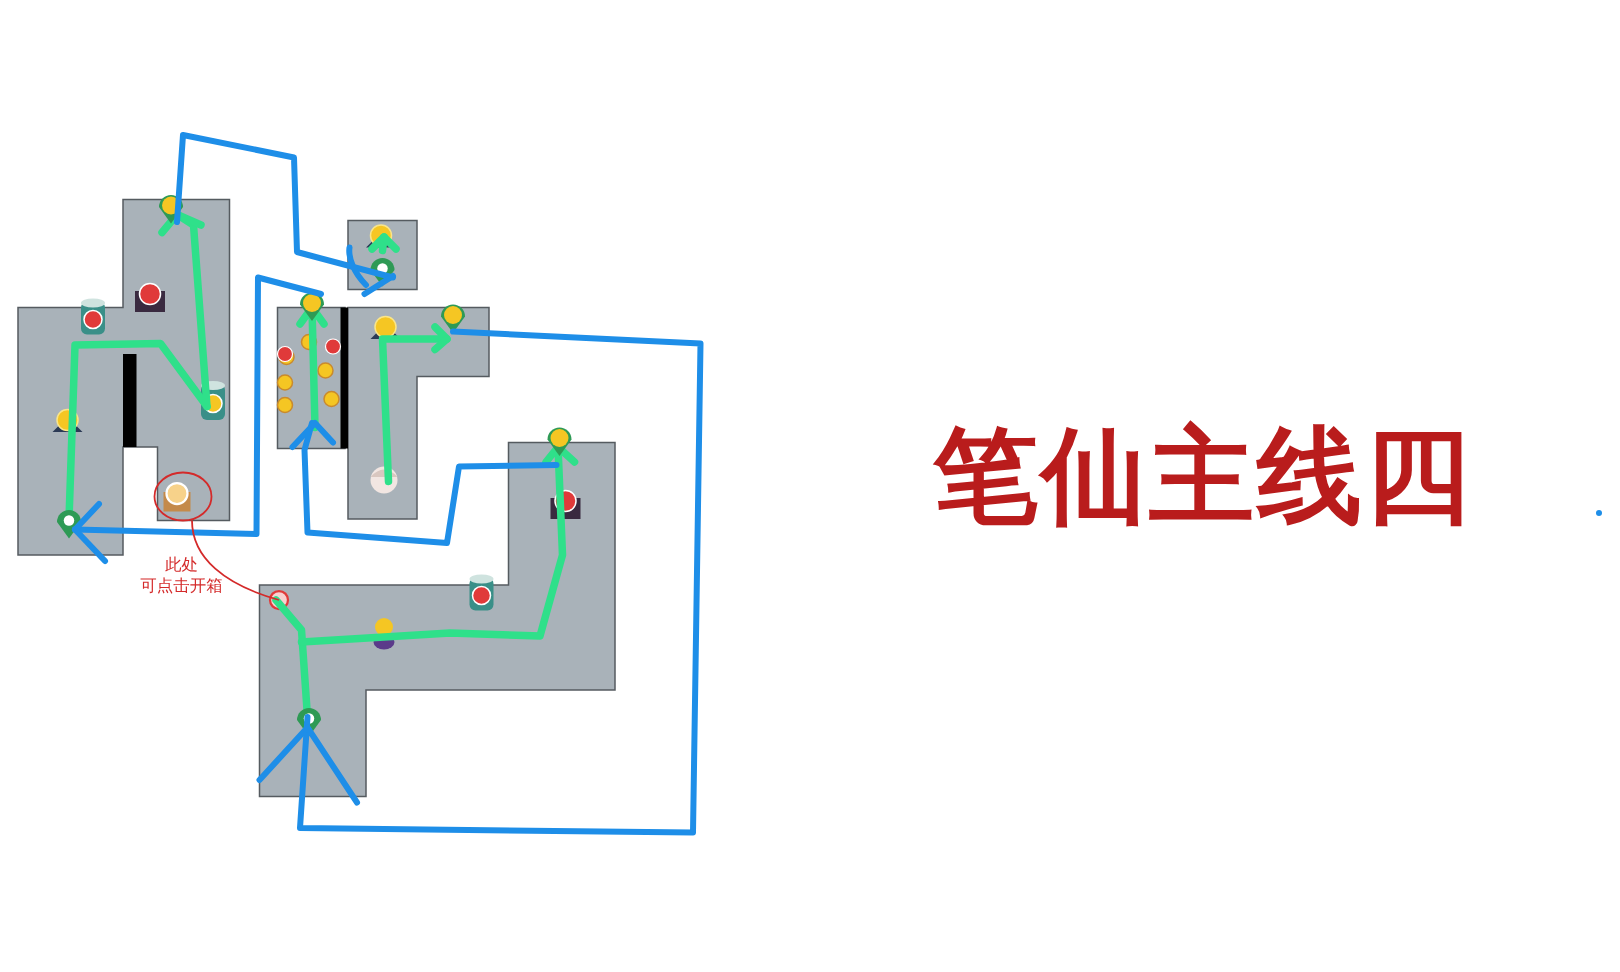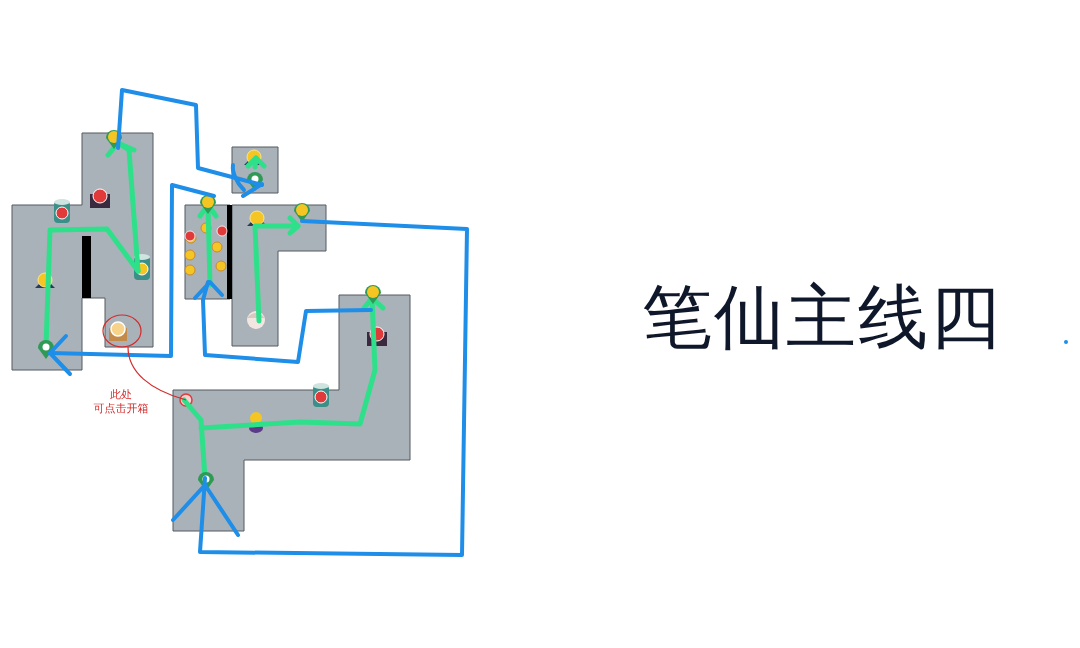--- a/index.html
+++ b/index.html
@@ -5,28 +5,27 @@
     html, body { margin: 0; padding: 0; background: #ffffff; }
     body { width: 1080px; height: 648px; position: relative; overflow: hidden; font-family: "DejaVu Sans", sans-serif; }
     #map { position: absolute; left: 0; top: 0; width: 1080px; height: 648px; }
     .room { fill: #a9b2b9; stroke: #555b60; stroke-width: 1; }
     .wall { fill: #000000; }
     .blue-path { fill: none; stroke: #1e8ee8; stroke-width: 4; stroke-linecap: round; stroke-linejoin: round; }
     .green-path { fill: none; stroke: #2fe08a; stroke-width: 5; stroke-linecap: round; stroke-linejoin: round; }
     .red-note { fill: none; stroke: #d42a2a; stroke-width: 1.2; }
     .title {
       position: absolute; left: 622px; top: 282px;
-      font-family: "DejaVu Sans", sans-serif; font-weight: normal;
-      font-size: 70px; letter-spacing: 2px; color: #0f172a; line-height: 1; margin-left: 20px;
+      font-family: "DejaVu Sans", sans-serif; font-weight: bold;
+      font-size: 70px; letter-spacing: 2px; color: #b91c1c; line-height: 1;
     }
     .annot {
       position: absolute; left: 86px; top: 370px; width: 70px;
       color: #d42a2a; font-size: 11px; line-height: 14px; text-align: center;
       font-family: "DejaVu Sans", sans-serif;
-      margin-top: 18px;
     }
     .annot span { display: block; }
     .dot { position: absolute; left: 1064px; top: 340px; width: 4px; height: 4px; border-radius: 50%; background: #1e8ee8; }
   </style>
 </head>
 <body>
 
 <svg id="map" viewBox="0 0 1080 648" xmlns="http://www.w3.org/2000/svg">
   <g id="rooms">
       <polygon points="12,205 82,205 82,133 153,133 153,347 105,347 105,298 82,298 82,370 12,370" class="room"></polygon>

